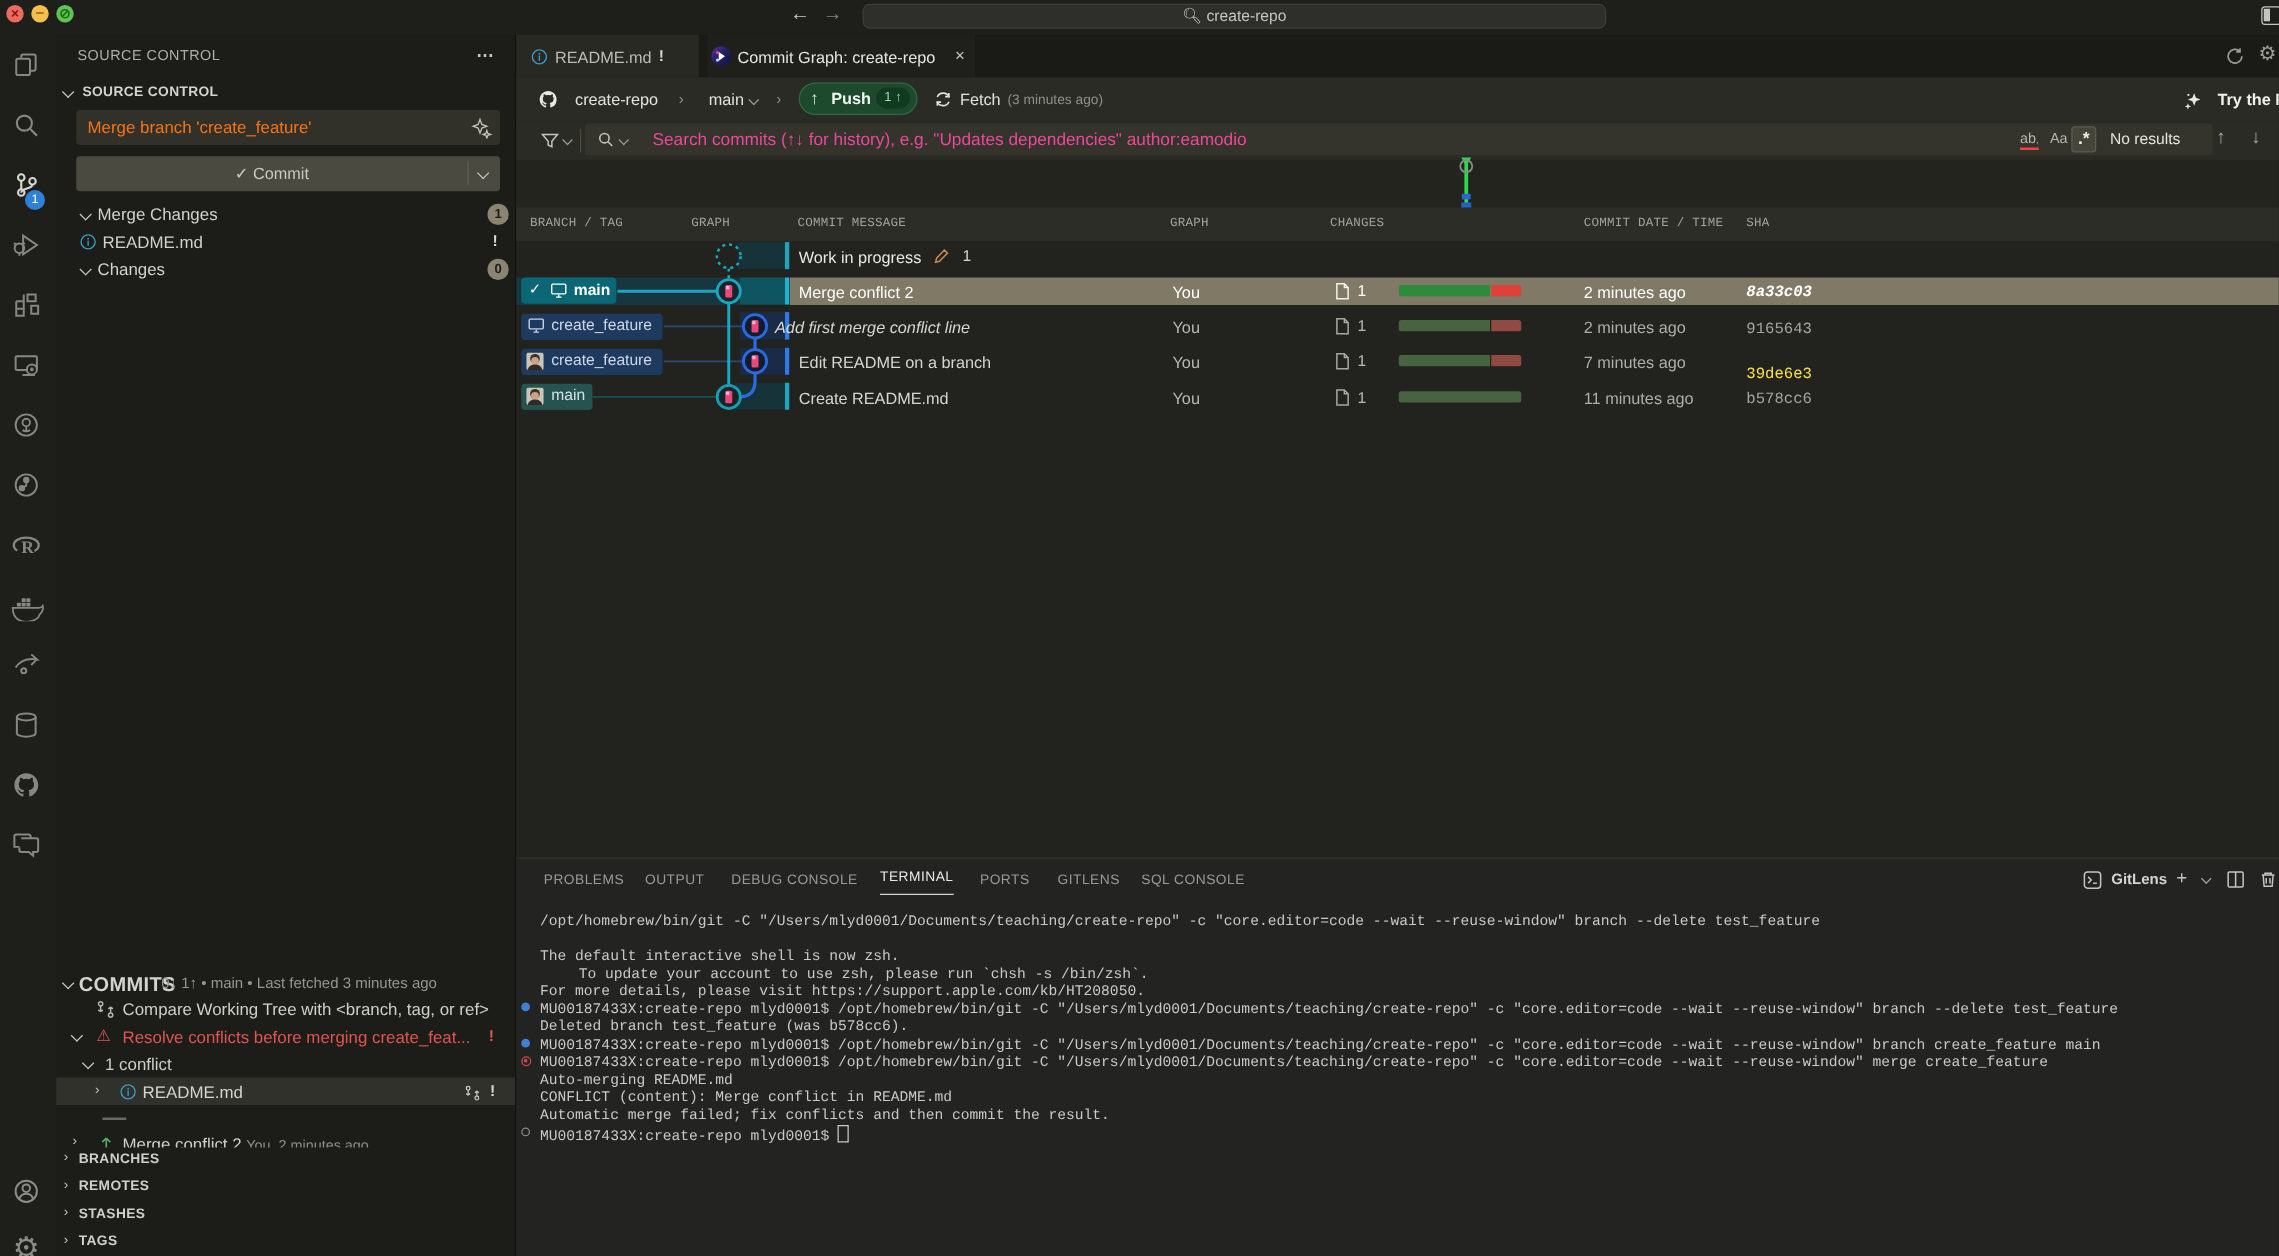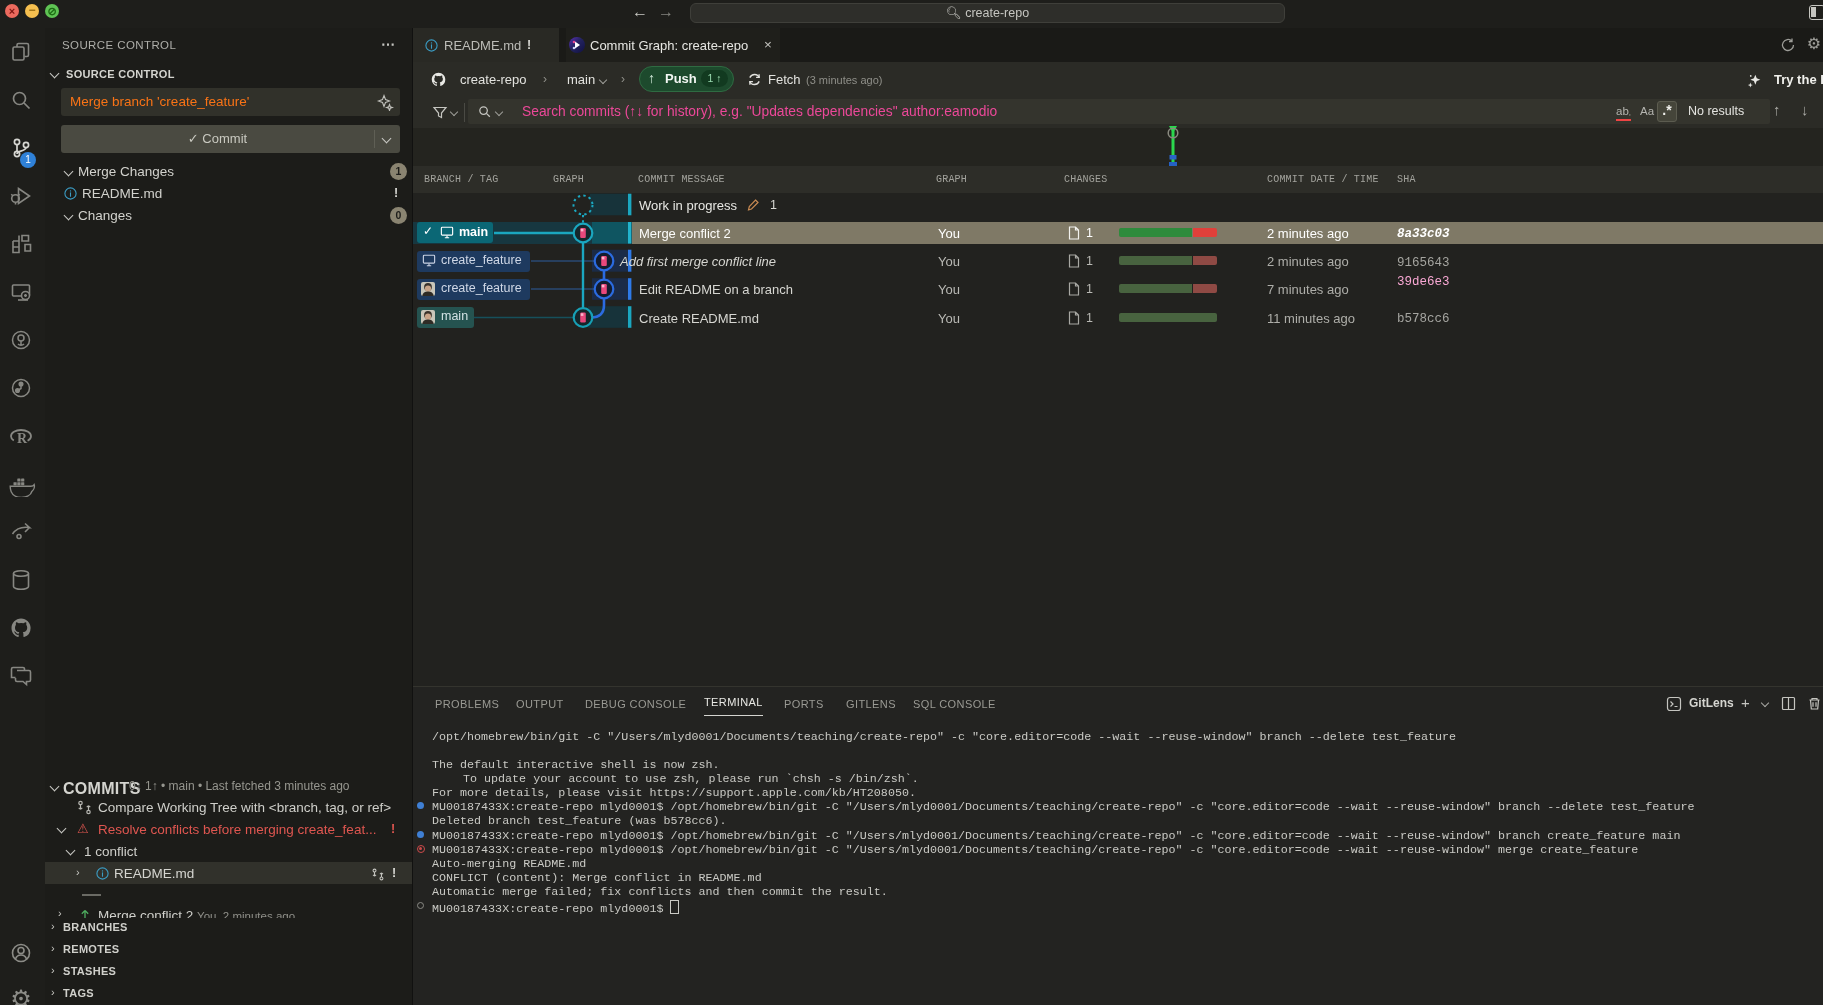--- a/index.html
+++ b/index.html
@@ -389,21 +389,21 @@
 <div class="abs" style="left:1193px;top:256px;width:24px;height:9px;border-radius:0 2px 2px 0;background:#8f4a44;"></div>
 <div class="abs" style="left:1119px;top:284px;width:73px;height:9px;border-radius:2px 0 0 2px;background:#48633f;"></div>
 <div class="abs" style="left:1193px;top:284px;width:24px;height:9px;border-radius:0 2px 2px 0;background:#8f4a44;"></div>
 <div class="abs" style="left:1119px;top:312.5px;width:98px;height:9px;border-radius:2px;background:#48633f;"></div>
 <div class="abs" style="left:1267px;top:226px;color:#fff;font-size:13px;">2 minutes ago</div>
 <div class="abs" style="left:1267px;top:254px;color:#aeaea9;font-size:13px;">2 minutes ago</div>
 <div class="abs" style="left:1267px;top:282px;color:#aeaea9;font-size:13px;">7 minutes ago</div>
 <div class="abs" style="left:1267px;top:310.5px;color:#aeaea9;font-size:13px;">11 minutes ago</div>
 <div class="abs mono" style="left:1397px;top:227px;color:#fff;font-size:12.5px;font-style:italic;font-weight:bold;">8a33c03</div>
 <div class="abs mono" style="left:1397px;top:255.5px;color:#a5a5a0;font-size:12.5px;">9165643</div>
-<div class="abs mono" style="left:1397px;top:275px;color:#f9a8d4;font-size:12.5px;">39de6e3</div>
+<div class="abs mono" style="left:1397px;top:292px;color:#fde047;font-size:12.5px;">39de6e3</div>
 <div class="abs mono" style="left:1397px;top:312px;color:#a5a5a0;font-size:12.5px;">b578cc6</div>
 
 <div class="abs" id="panel" style="left:413px;top:686px;width:1410px;height:319px;background:#232321;border-top:1px solid #34342e;box-sizing:border-box;">
   <div class="ptab" style="left:22px;">PROBLEMS</div>
   <div class="ptab" style="left:103px;">OUTPUT</div>
   <div class="ptab" style="left:172px;">DEBUG CONSOLE</div>
   <div class="ptab" style="left:291px;color:#e8e8e4;border-bottom:1px solid #d5d5d0;height:28px;line-height:30px;">TERMINAL</div>
   <div class="ptab" style="left:371px;">PORTS</div>
   <div class="ptab" style="left:433px;">GITLENS</div>
   <div class="ptab" style="left:500px;">SQL CONSOLE</div>

